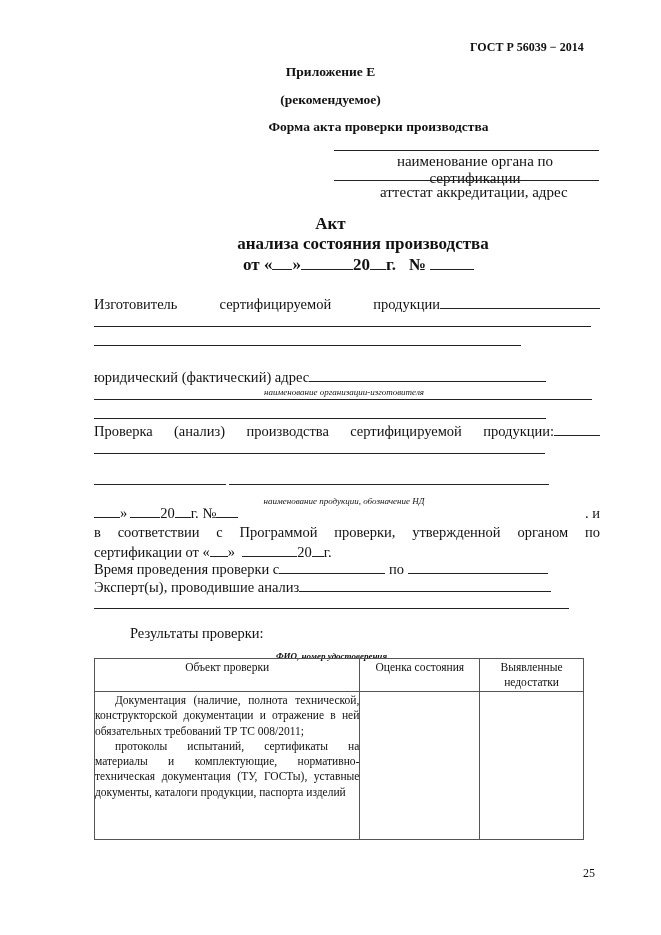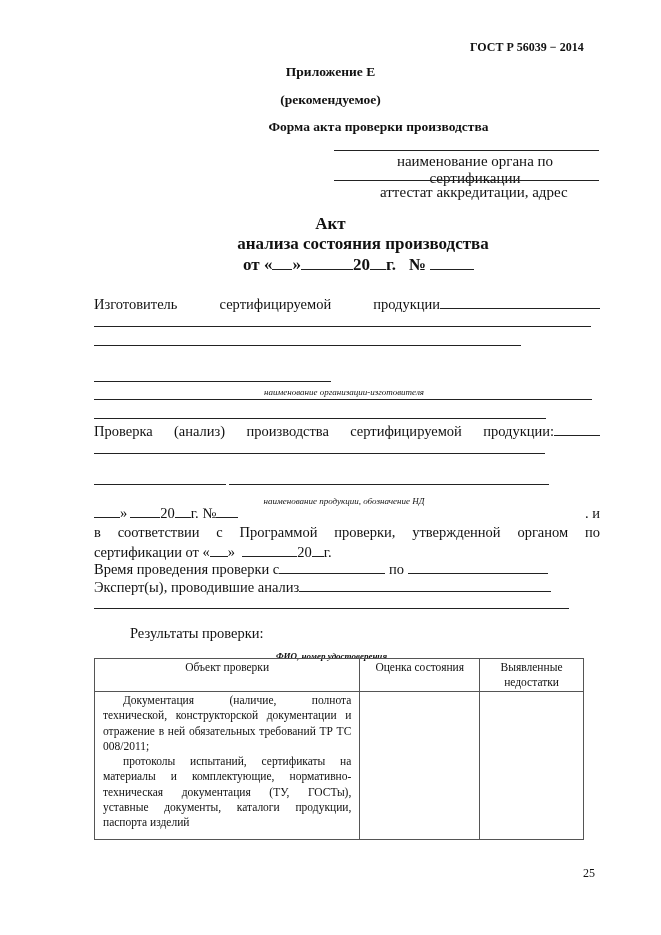--- a/index.html
+++ b/index.html
@@ -10,21 +10,21 @@
   .hdr { font-size: 12px; font-weight: bold; }
   .c { text-align: center; }
   .line { position: absolute; height: 0; border-top: 1px solid #222; }
   .cap { font-size: 15px; text-align: center; }
   .capi { font-size: 9px; font-style: italic; text-align: center; margin-top: 40px; }
   .body { font-size: 14.5px; }
   .just { text-align: justify; text-align-last: justify; }
   .fill { display: inline-block; border-bottom: 1px solid #222; height: 14px; vertical-align: baseline; }
   table.res { position: absolute; left: 94px; top: 658px; width: 490px; border-collapse: collapse;
               font-size: 11.5px; }
-  table.res td, table.res th { border: 1px solid #555; vertical-align: top; padding: 1px 8px; font-weight: normal; }
+  table.res td, table.res th { border: 1px solid #555; vertical-align: top; padding: 1px 0; font-weight: normal; }
   table.res th { text-align: center; line-height: 15px; }
   table.res td { height: 145px; }
   .cell-text { text-align: justify; line-height: 15.3px; }
   .ind { text-indent: 20px; }
 </style>
 </head>
 <body>
 
 <div class="abs hdr" style="left:470px; top:40px;">ГОСТ Р  56039 − 2014</div>
 
@@ -49,21 +49,21 @@
   <span>сертифицируемой</span>
   <span style="flex:1"></span>
   <span>продукции</span>
   <span class="fill" style="width:160px;"></span>
 </div>
 <div class="line" style="left:94px; width:497px; top:326px;"></div>
 <div class="line" style="left:94px; width:427px; top:345px;"></div>
 <div class="abs capi" style="left:94px; width:500px; top:347px;">наименование организации-изготовителя</div>
 
 <div class="abs body" style="left:94px; top:367px; white-space:nowrap;">
-  <span class="fill" style="width:237px;"></span>
+  <span>юридический (фактический) адрес</span><span class="fill" style="width:237px;"></span>
 </div>
 <div class="line" style="left:94px; width:498px; top:399px;"></div>
 <div class="line" style="left:94px; width:452px; top:418px;"></div>
 
 <div class="abs body" style="left:94px; top:421px; width:506px; display:flex; align-items:baseline;">
   <span>Проверка</span>
     <span style="flex:1"></span>
   <span>(анализ)</span>
     <span style="flex:1"></span>
   <span>производства</span>

